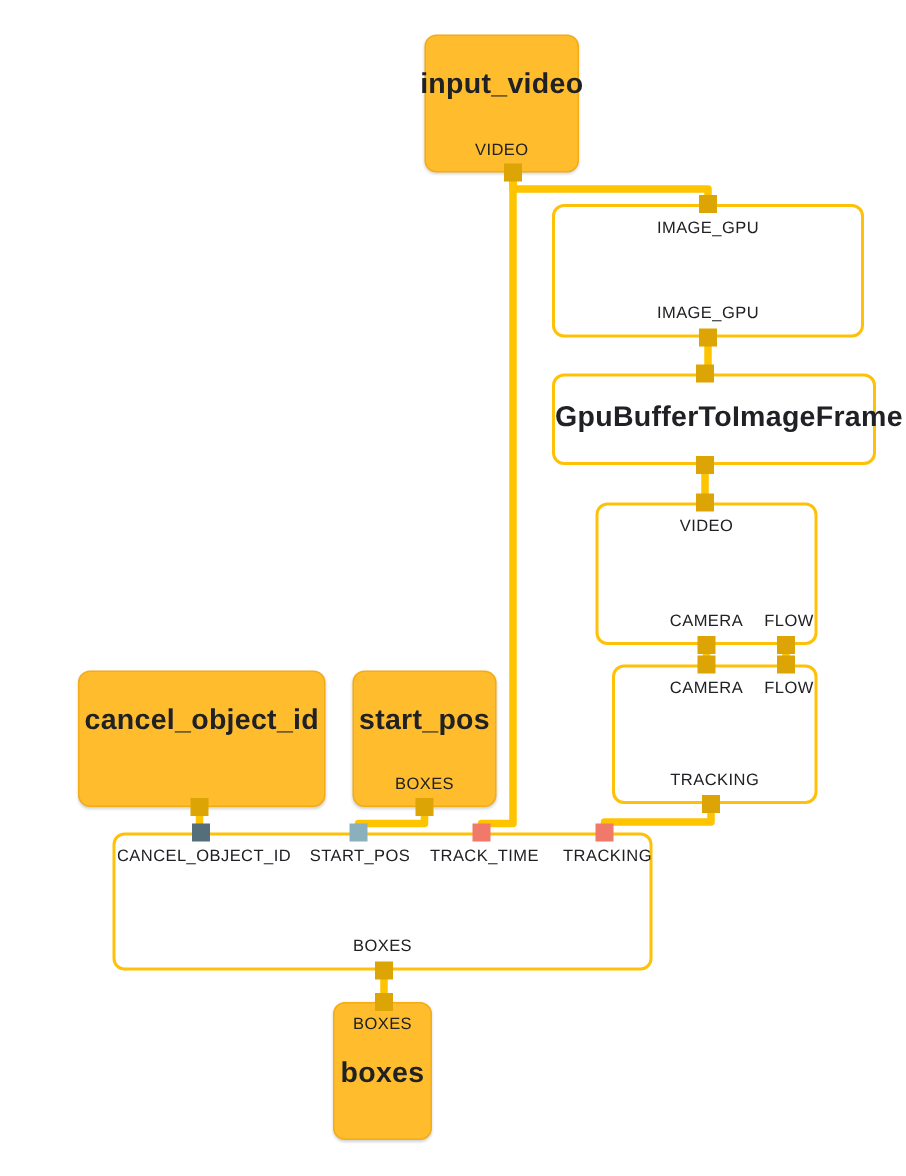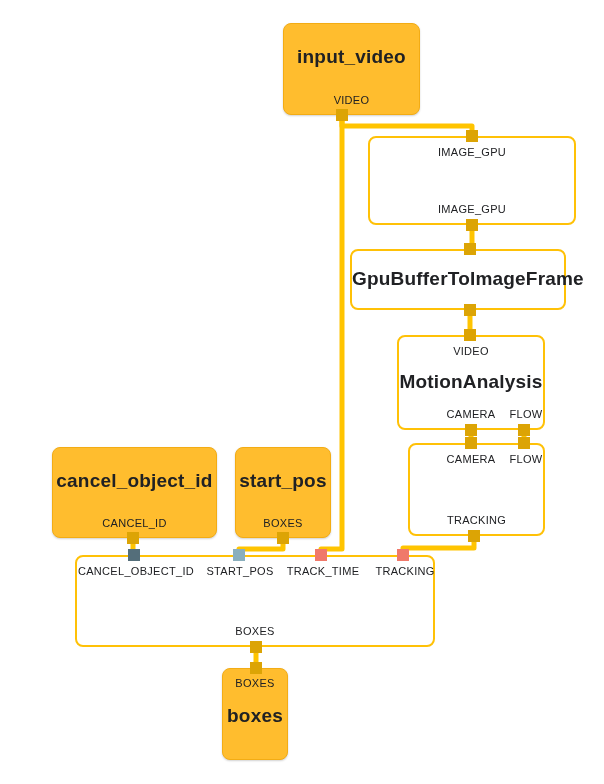--- a/index.html
+++ b/index.html
@@ -48,50 +48,48 @@
     <path class="edge" d="M472,223 L472,249"></path>
     <path class="edge" d="M470,308 L470,336"></path>
     <path class="edge" d="M471,428 L471,444"></path>
     <path class="edge" d="M524,428 L524,444"></path>
     <path class="edge" d="M474,534 L474,548 L403,548 L403,554"></path>
     <path class="edge" d="M133,536 L133,554"></path>
     <path class="edge" d="M283,536 L283,549 L239,549 L239,554"></path>
     <path class="edge" d="M256,645 L256,666"></path>
   </svg>
 
-  <div class="node stream" style="left:283px;top:23px;width:137px;height:92px;">
+  <div class="node stream" style="left:283px;top:23px;width:103px;height:92px;">
     <div class="title stream-mid">input_video</div>
     <div class="plabel bottom-center">VIDEO</div>
   </div>
 
   <div class="node calculator" style="left:368px;top:136px;width:208px;height:89px;">
     <div class="plabel top-center">IMAGE_GPU</div>
     <div class="plabel bottom-center">IMAGE_GPU</div>
   </div>
 
-  <div class="node calculator" style="left:350px;top:249px;width:216px;height:61px;">
+  <div class="node calculator" style="left:368px;top:249px;width:216px;height:61px;">
     <div class="title mid">GpuBufferToImageFrame</div>
   </div>
 
   <div class="node calculator" style="left:397px;top:335px;width:148px;height:95px;">
     <div class="plabel top-center">VIDEO</div>
-    <div class="title mid">MotionAnalysis</div>
     <div class="plabel anchored" style="bottom:8px;left:72px;">CAMERA</div>
     <div class="plabel anchored" style="bottom:8px;left:127px;">FLOW</div>
   </div>
 
   <div class="node calculator" style="left:408px;top:443px;width:137px;height:93px;">
     <div class="plabel anchored" style="top:8px;left:61px;">CAMERA</div>
     <div class="plabel anchored" style="top:8px;left:116px;">FLOW</div>
     <div class="plabel bottom-center">TRACKING</div>
   </div>
 
   <div class="node stream" style="left:52px;top:447px;width:165px;height:91px;">
     <div class="title stream-mid">cancel_object_id</div>
-    <div class="plabel bottom-center">CANCEL_ID</div>
   </div>
 
   <div class="node stream" style="left:235px;top:447px;width:96px;height:91px;">
     <div class="title stream-mid">start_pos</div>
     <div class="plabel bottom-center">BOXES</div>
   </div>
 
   <div class="node calculator" style="left:75px;top:555px;width:360px;height:92px;">
     <div class="plabel anchored" style="top:8px;left:59px;">CANCEL_OBJECT_ID</div>
     <div class="plabel anchored" style="top:8px;left:163px;">START_POS</div>

